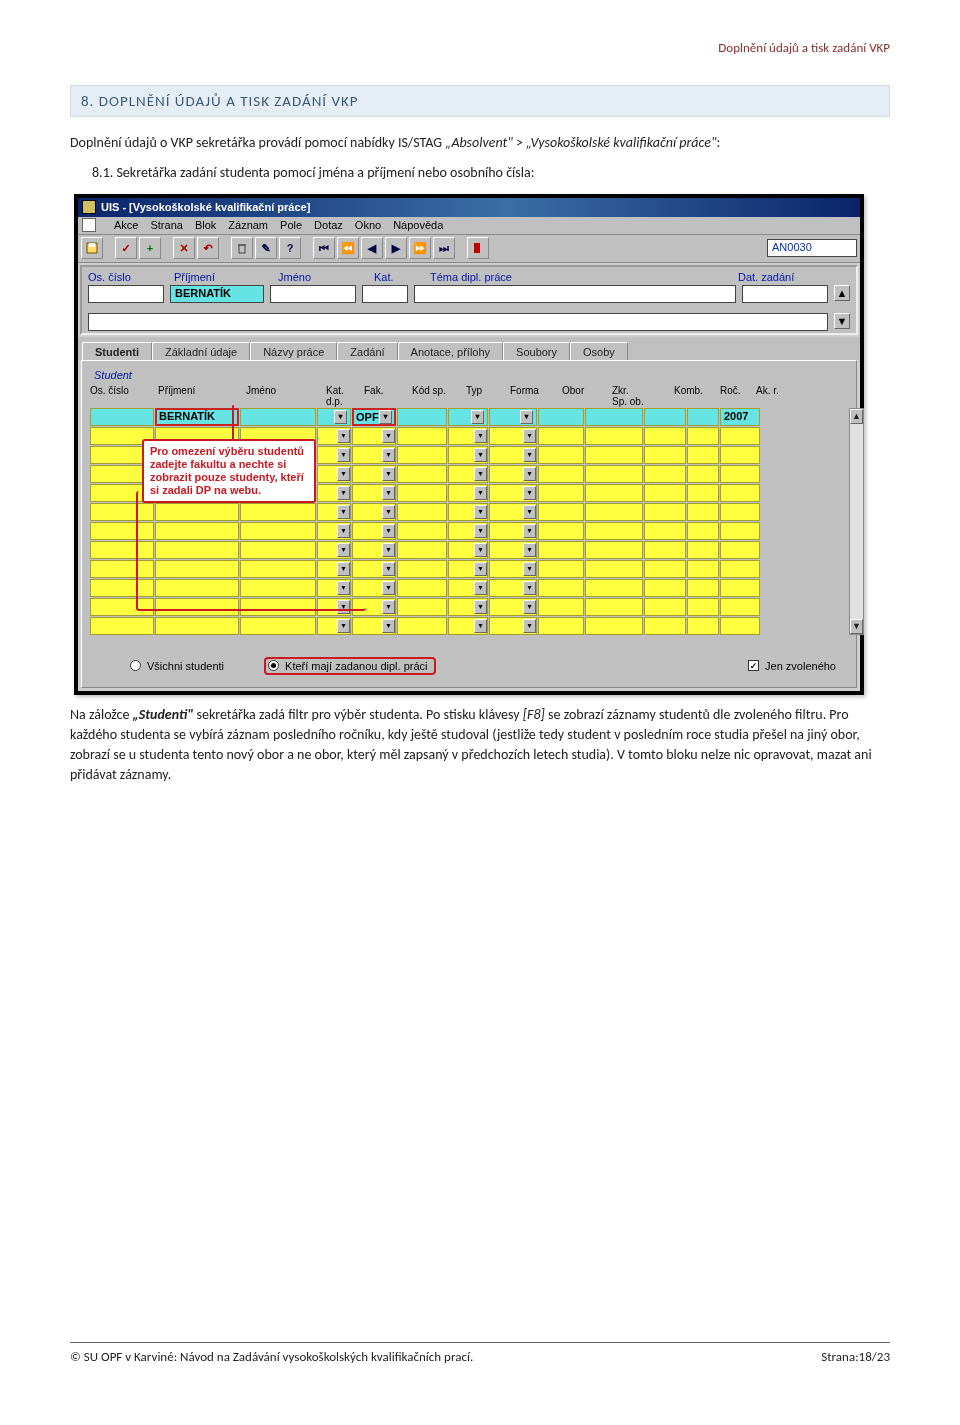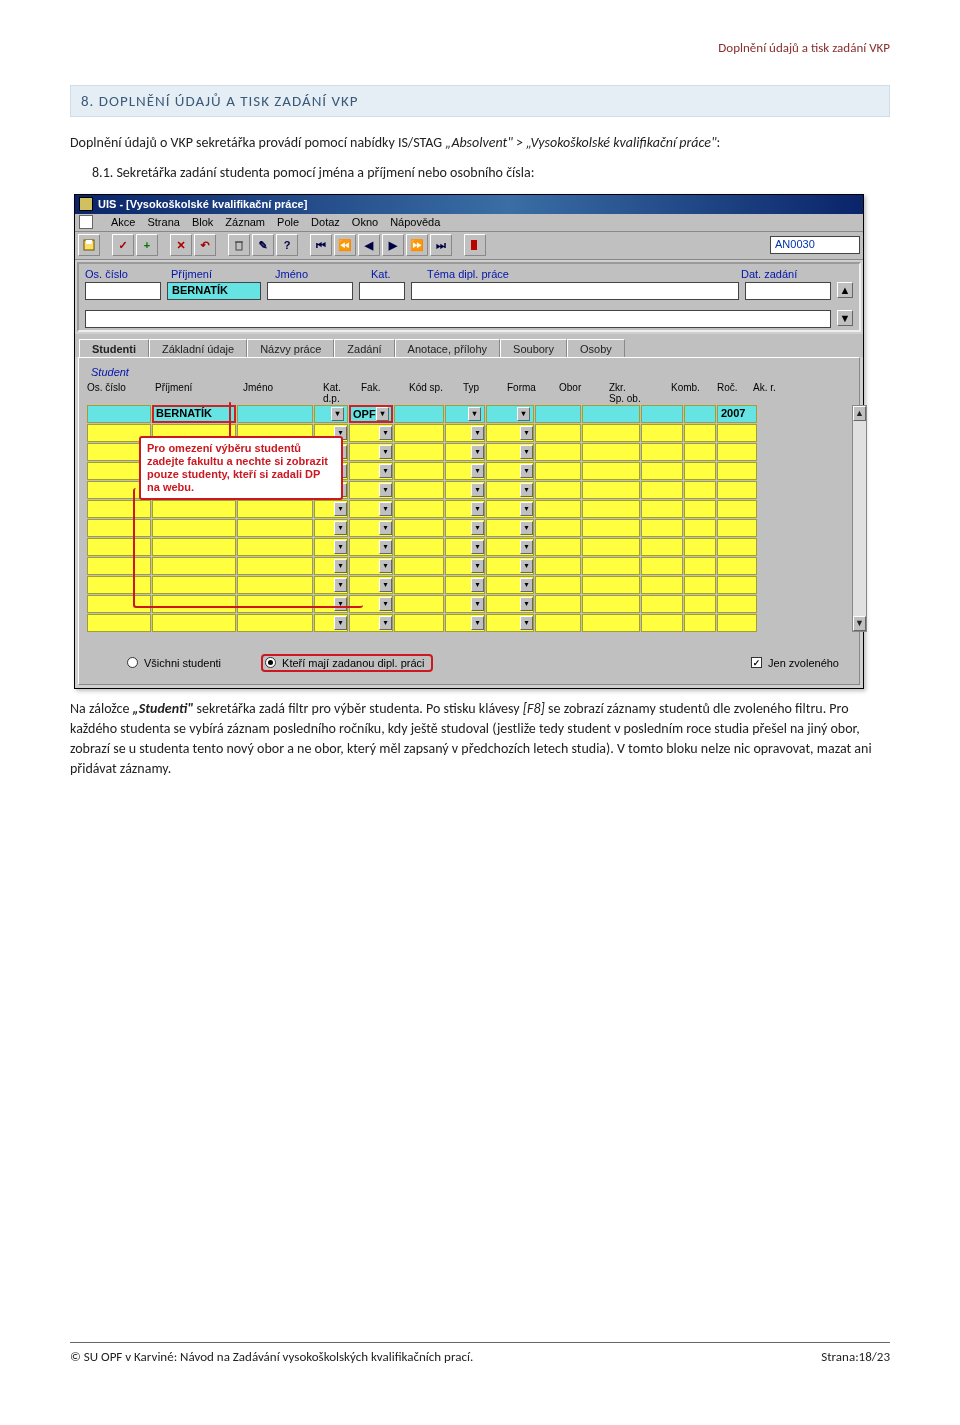--- a/index.html
+++ b/index.html
@@ -43,21 +43,21 @@
     color: #2e5b8b;
     font-weight: bold;
     font-size: 13px;
     margin: 10px 0 14px 0;
   }
 
   
   .screenshot {
     width: 790px;
     margin: 8px 0 4px 4px;
-    border: 1px solid #000000;
+    border: 4px solid #000000;
     box-shadow: 2px 2px 4px rgba(0,0,0,.25);
     background: #cfcfcf;
     font-family: "MS Sans Serif", Tahoma, Arial, sans-serif;
     font-size: 11px;
   }
   .titlebar {
     background: linear-gradient(90deg,#0a246a 0%,#3a6ea5 55%,#0a246a 100%);
     color:#fff;
     display:flex; align-items:center;
     height:19px;
@@ -601,21 +601,21 @@
             </div>
           </div>
 
         <div class="vscroll">
           <div class="arr">▲</div>
           <div style="flex:1"></div>
           <div class="arr">▼</div>
         </div>
       </div>
 
-      <div class="callout" style="top:78px; left:60px; width:204px;">
+      <div class="callout" style="top:78px; left:60px; width:174px;">
         <span>Pro omezení výběru studentů zadejte fakultu a nechte si zobrazit pouze studenty, kteří si zadali DP na webu.</span>
       </div>
 
       <div class="radio-row">
         <div class="radio-item">
           <span class="radio"></span>
           <span>Všichni studenti</span>
         </div>
         <div class="radio-item radio-sel">
           <span class="radio checked"></span>

